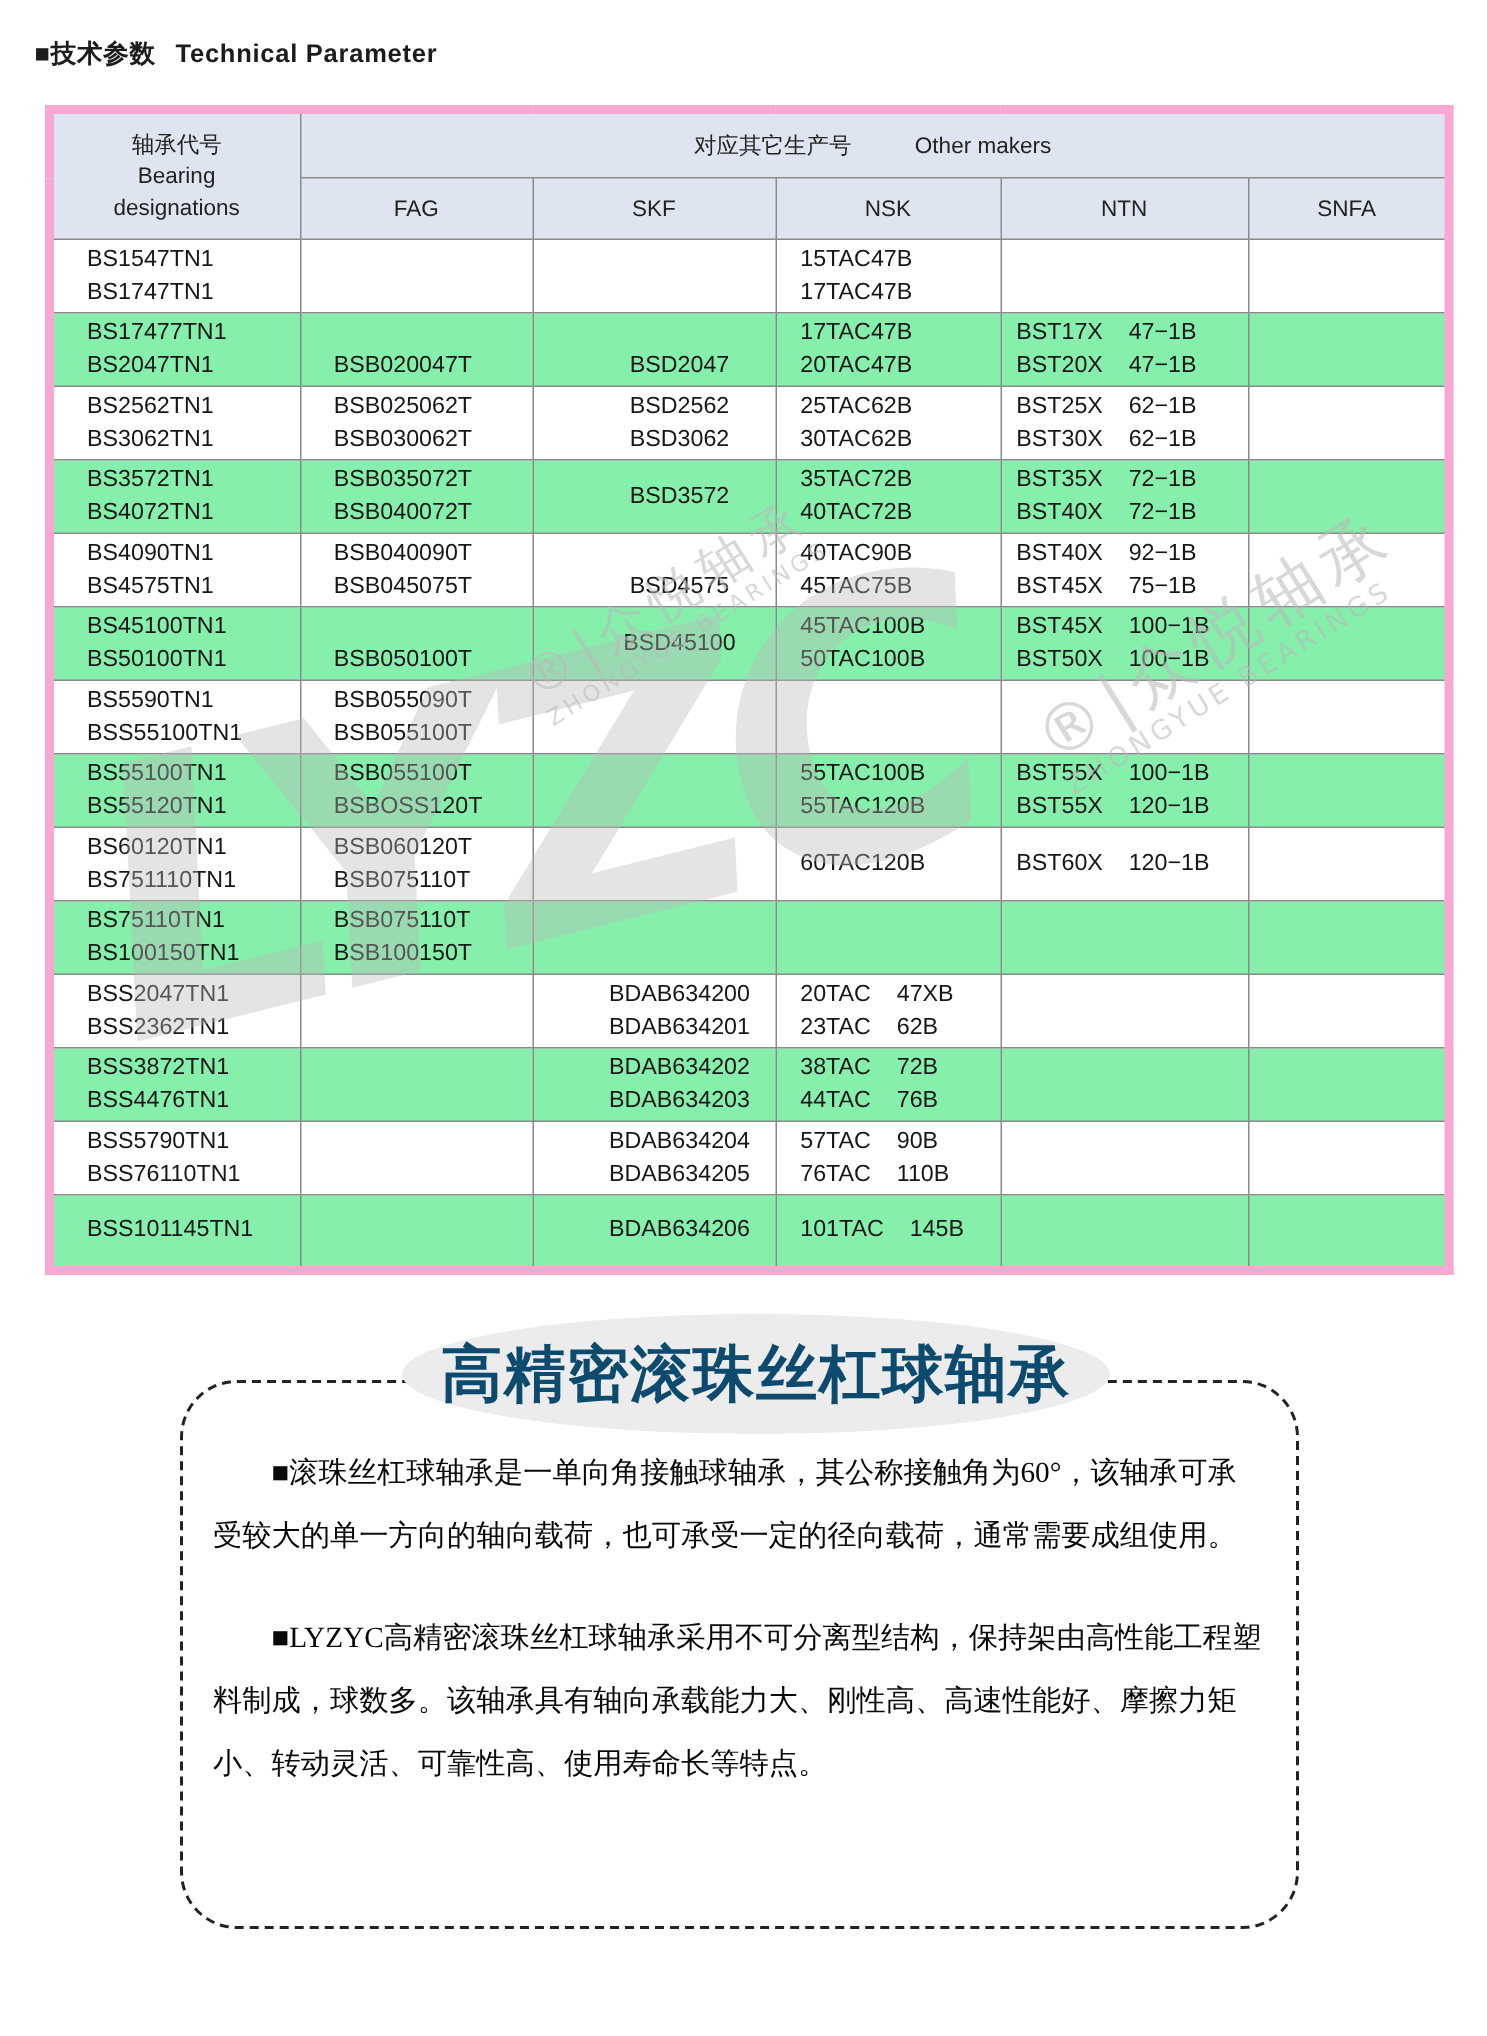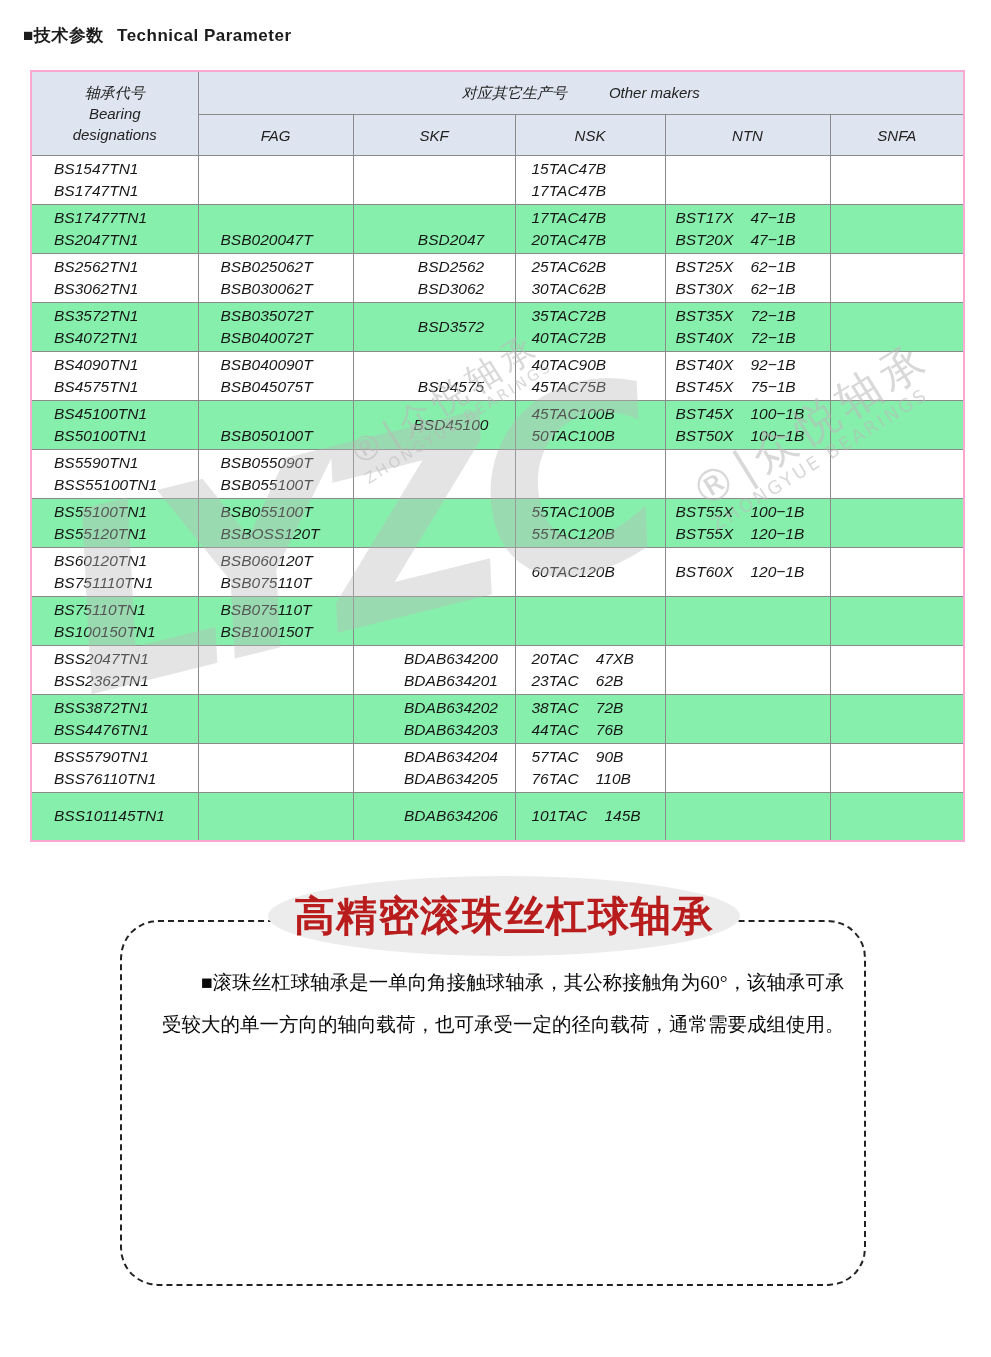--- a/index.html
+++ b/index.html
@@ -14,21 +14,21 @@
   
   .page-title{
     position:absolute;left:23px;top:24px;
     font-size:17px;font-weight:bold;letter-spacing:.5px;
   }
   .page-title .zh{font-family:"Liberation Sans",sans-serif;}
   .page-title .en{margin-left:8px;}
   
   .table-wrap{position:absolute;left:30px;top:70px;width:933px;}
   table{border-collapse:collapse;table-layout:fixed;width:933px;
-        border:2px solid #f9a8d4;font-style:italic;}
+        border:6px solid #f9a8d4;}
   th,td{border:1px solid #8a8a8a;font-weight:normal;}
   thead th{
     background:#dfe5f0;
     font-size:15px;color:#222;
     text-align:center;vertical-align:middle;
   }
   th.corner{white-space:pre;line-height:21px;padding:6px 0;}
   th.group{height:40px;}
   th.group .zh{margin-right:38px;}
   th.maker{height:38px;}
@@ -77,25 +77,25 @@
     z-index:1;
   }
   .title-ellipse{
     position:absolute;left:268px;top:876px;width:472px;height:80px;
     background:#ececec;border-radius:50%;
     display:flex;align-items:center;justify-content:center;
     z-index:2;
   }
   .box-title{
     font-family:Liberation Mono, monospace;
-    font-weight:bold;font-size:41px;color:#b91c1c;
+    font-weight:bold;font-size:41px;color:#0c4a6e;
     letter-spacing:1px;white-space:nowrap;
   }
   .info-text{
-    position:absolute;left:162px;top:962px;width:700px;
+    position:absolute;left:142px;top:962px;width:700px;
     font-family:"Liberation Serif",serif;
     font-size:19.5px;line-height:42px;color:#090909;
     z-index:2;
   }
   .info-text p{margin:0 0 0 0;text-indent:2em;}
   .info-text p + p{margin-top:26px;}
 </style>
 </head>
 <body>
 
@@ -302,13 +302,14 @@
   <div class="zh">®|众悦轴承</div>
   <div class="en">ZHONGYUE BEARINGS</div>
 </div>
 
 <div class="info-box"></div>
 <div class="title-ellipse">
   <span class="box-title">高精密滚珠丝杠球轴承</span>
 </div>
 <div class="info-text">
   <p>■滚珠丝杠球轴承是一单向角接触球轴承，其公称接触角为60°，该轴承可承受较大的单一方向的轴向载荷，也可承受一定的径向载荷，通常需要成组使用。</p>
+  <p>■LYZYC高精密滚珠丝杠球轴承采用不可分离型结构，保持架由高性能工程塑料制成，球数多。该轴承具有轴向承载能力大、刚性高、高速性能好、摩擦力矩小、转动灵活、可靠性高、使用寿命长等特点。</p>
 </div>
 
 </body></html>

